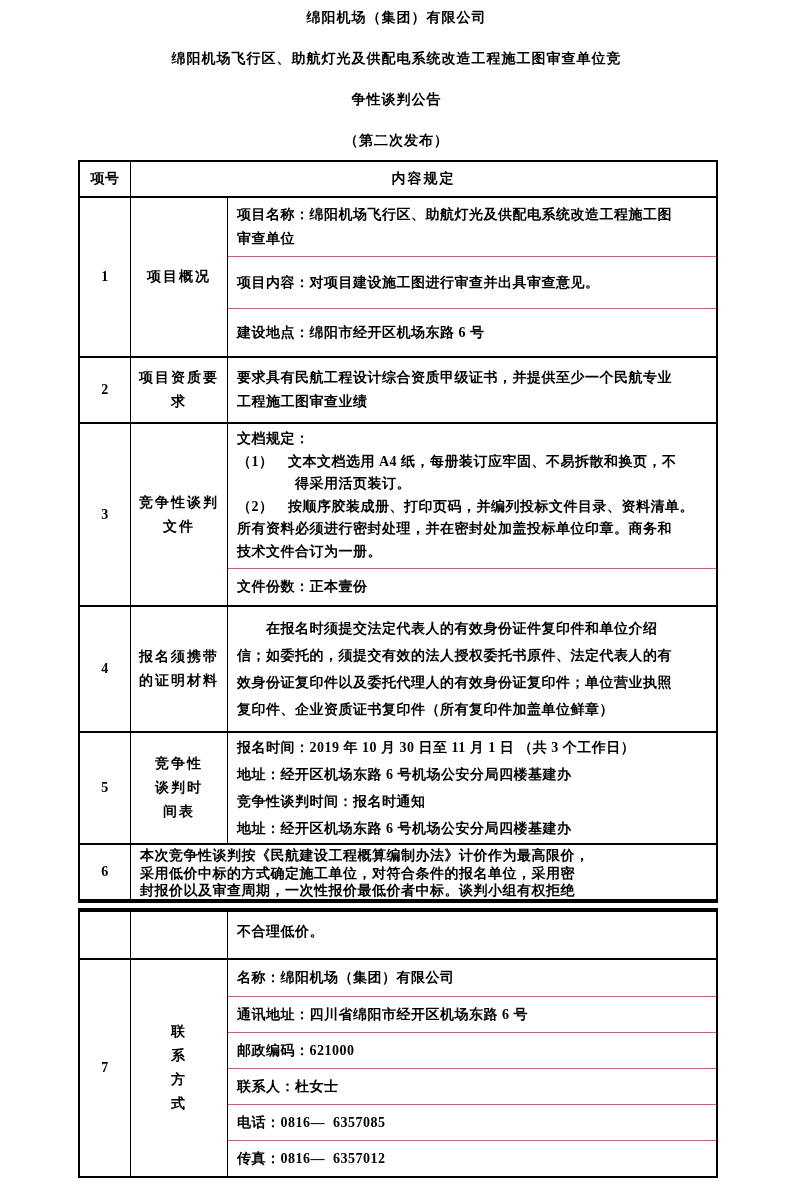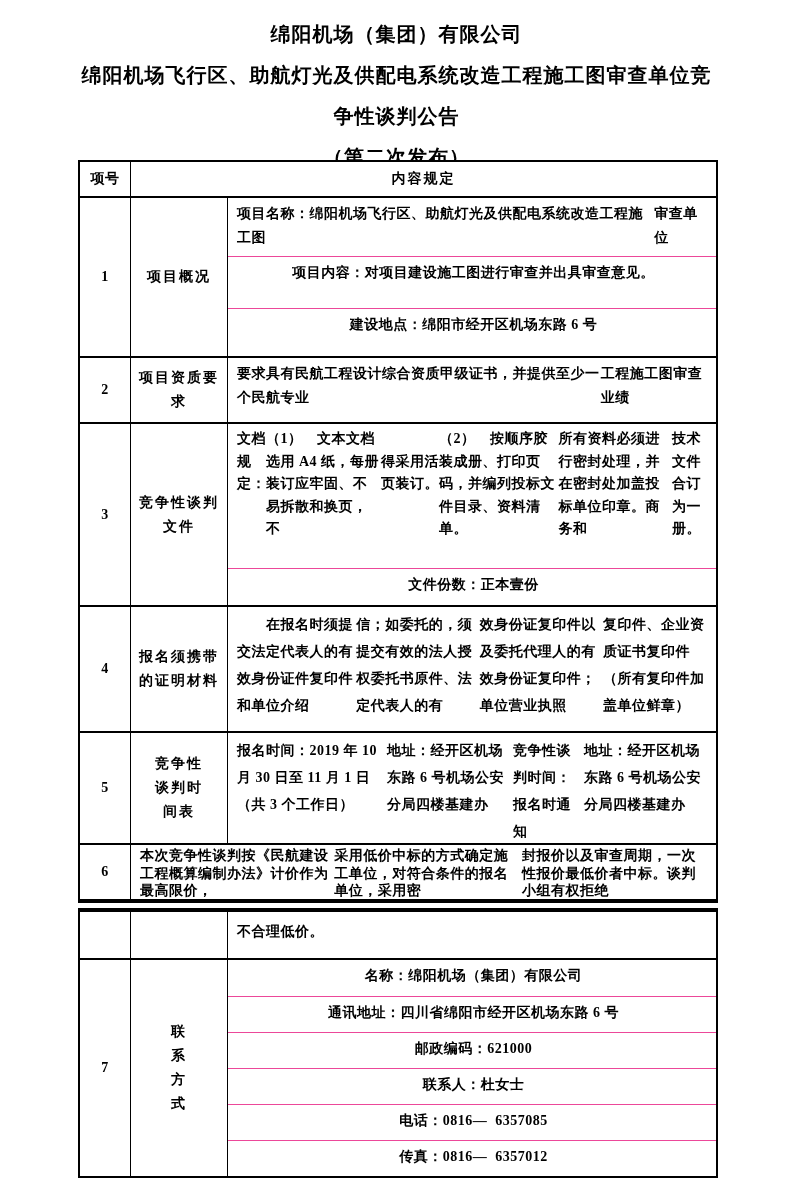--- a/index.html
+++ b/index.html
@@ -10,25 +10,24 @@
     background:#ffffff;
     color:#000000;
     font-family:"Liberation Serif","DejaVu Serif",serif;
     font-weight:bold;
     overflow:hidden;
   }
   
   .title-block { padding-top:6px; }
   .doc-title-line {
     text-align:center;
-    font-size:20px;
+    font-size:14px;
     letter-spacing:1px;
     line-height:24px;
     margin-bottom:17px;
-    margin-top:16px;
   }
   
   .tbl {
     position:absolute;
     left:78px; top:160px;
     width:640px;
     font-size:14px;
     letter-spacing:0.5px;
   }
   .tsec { border:2px solid #000; background:#fff; }
@@ -54,21 +53,21 @@
     padding:2px 4px;
   }
   .chead {
     flex:1;
     display:flex; align-items:center; justify-content:center;
     letter-spacing:2px;
   }
   .ccontent { flex:1; display:flex; flex-direction:column; }
   .subcell {
     padding:4px 6px 4px 9px;
-    display:flex; flex-direction:row; justify-content:center;
+    display:flex; flex-direction:column; justify-content:center;
   }
   .subcell + .subcell { border-top:1px solid #ec4899; }
   .ln { white-space:pre-wrap; line-height:24px; }
   
   .h-head   { height:34px; }
   .sc-r1a   { height:58px; }
   .sc-r1b   { height:52px; }
   .sc-r1c   { height:48px; }
   .sc-r2    { height:64px; }
   .sc-r3a   { height:144px; justify-content:flex-start; }

